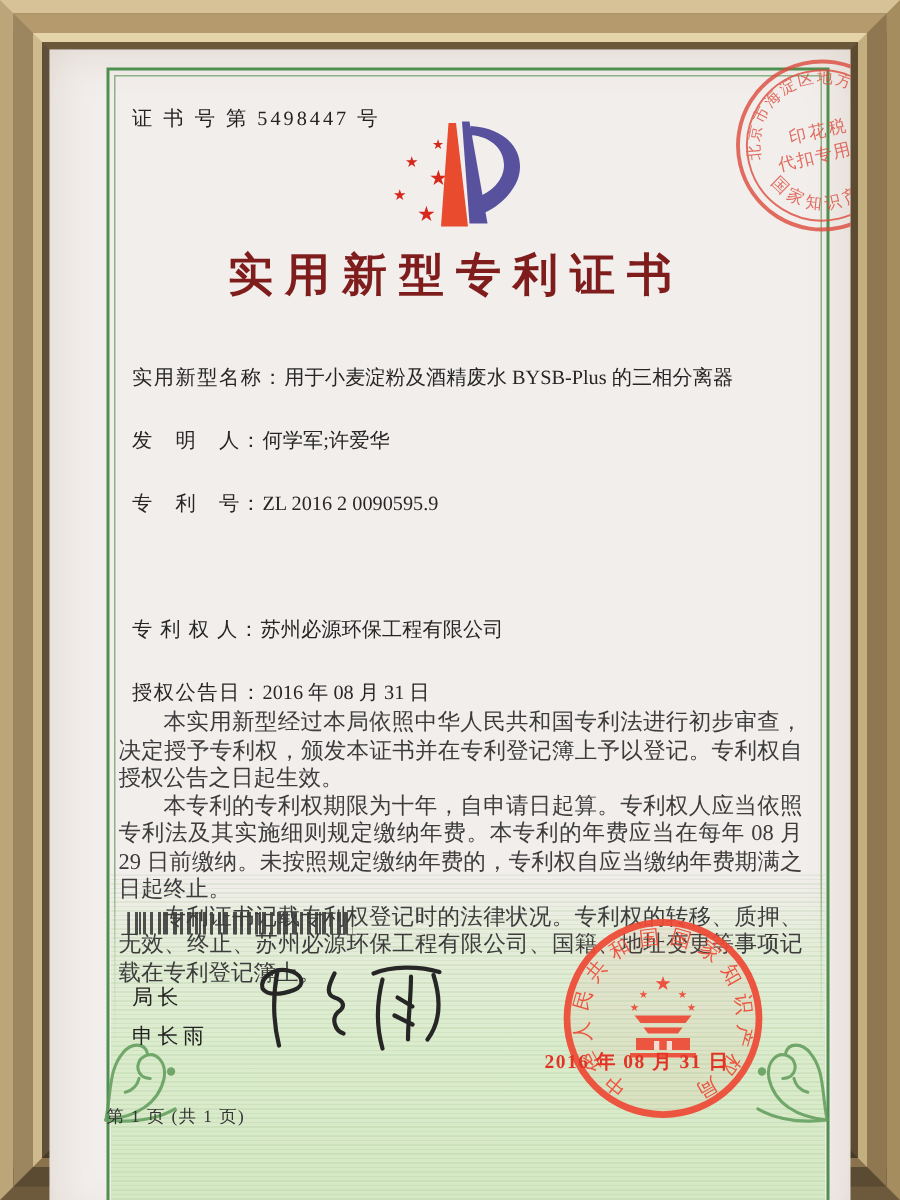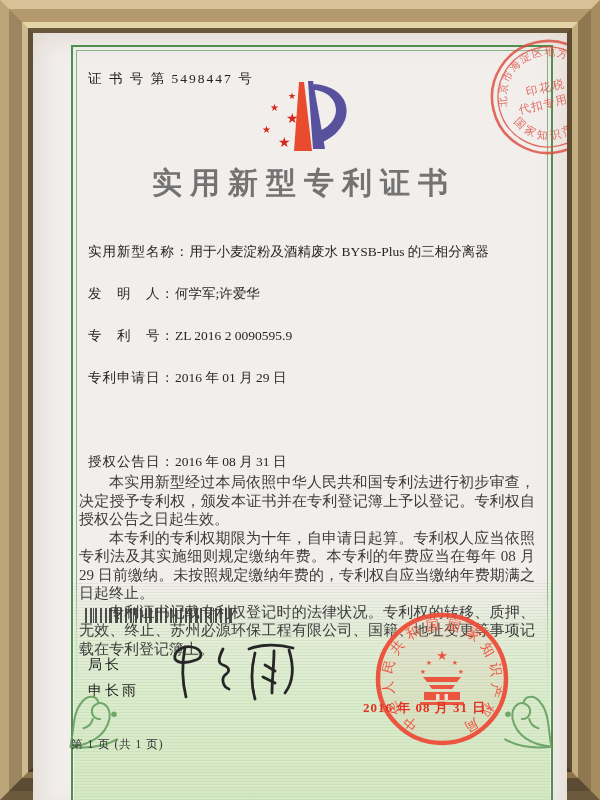--- a/index.html
+++ b/index.html
@@ -12,21 +12,21 @@
   .paper{position:relative;width:534px;height:784px;background:#f2eeec;overflow:hidden;
     box-shadow:inset 0 0 30px rgba(140,110,70,.20);}
   .gborder{position:absolute;left:38px;top:12px;right:14px;bottom:12px;
     border:2px solid #4f8f4f;z-index:1;}
   .gborder-inner{position:absolute;left:43px;top:17px;right:19px;bottom:17px;
     border:1px solid #8ab285;z-index:1;}
   .cert-number{position:absolute;left:55px;top:37px;font-size:13.5px;letter-spacing:2px;
     color:#222;z-index:4;}
   .logo{position:absolute;left:219px;top:46px;width:100px;height:78px;z-index:4;}
   .title{position:absolute;left:38px;right:30px;top:130px;text-align:center;
-    font-size:30px;font-weight:bold;letter-spacing:8px;color:#737373;z-index:4;}
+    font-size:30px;font-weight:bold;letter-spacing:8px;color:#7f1d1d;z-index:4;}
   .field{position:absolute;left:55px;right:30px;font-size:13.5px;color:#262626;
     white-space:nowrap;z-index:4;}
   .field .lab{letter-spacing:1px;}
   .body-text{position:absolute;left:46px;right:32px;top:440px;font-size:15px;
     line-height:18.5px;color:#3c3c3c;text-align:justify;z-index:4;}
   .body-text p{margin:0;text-indent:2em;}
   .band{position:absolute;left:41px;top:550px;right:17px;bottom:15px;z-index:2;
     background:
       repeating-linear-gradient(180deg,rgba(130,175,110,0.14) 0 1px,rgba(0,0,0,0) 1px 3px),
       linear-gradient(180deg,rgba(222,236,208,0) 0,rgba(222,236,208,.75) 55px,#dbeccd 115px,#d5e8c4 100%);}
@@ -72,21 +72,21 @@
     <polygon points="47,3 52,3 60,72 42,72" fill="#e84b2d"></polygon>
     <polygon points="56,2 61,2 73,70 61,70" fill="#57519e"></polygon>
     <path d="M62,5 C89,7 99,25 93,41 C88,53 77,61 68,64 L65,53 C76,49 84,41 84,31 C84,19 73,11 60,11 Z" fill="#57519e"></path>
   </svg>
 
   <div class="title">实用新型专利证书</div>
 
   <div class="field" style="top:210px"><span class="lab">实用新型名称：</span><span>用于小麦淀粉及酒精废水 BYSB-Plus 的三相分离器</span></div>
   <div class="field" style="top:252px"><span class="lab">发　明　人：</span><span>何学军;许爱华</span></div>
   <div class="field" style="top:294px"><span class="lab">专　利　号：</span><span>ZL 2016 2 0090595.9</span></div>
-  <div class="field" style="top:336px"><span class="lab">专利申请日：</span><span>2016 年 01 月 29 日</span></div>
+  <div class="field" style="top:378px"><span class="lab">专 利 权 人：</span><span>苏州必源环保工程有限公司</span></div>
   <div class="field" style="top:420px"><span class="lab">授权公告日：</span><span>2016 年 08 月 31 日</span></div>
 
   <div class="body-text">
     <p>本实用新型经过本局依照中华人民共和国专利法进行初步审查，决定授予专利权，颁发本证书并在专利登记簿上予以登记。专利权自授权公告之日起生效。</p>
     <p>本专利的专利权期限为十年，自申请日起算。专利权人应当依照专利法及其实施细则规定缴纳年费。本专利的年费应当在每年 08 月 29 日前缴纳。未按照规定缴纳年费的，专利权自应当缴纳年费期满之日起终止。</p>
     <p>专利证书记载专利权登记时的法律状况。专利权的转移、质押、无效、终止、苏州必源环保工程有限公司、国籍、地址变更等事项记载在专利登记簿上。</p>
   </div>
 
   <div class="barcode"></div>
 

